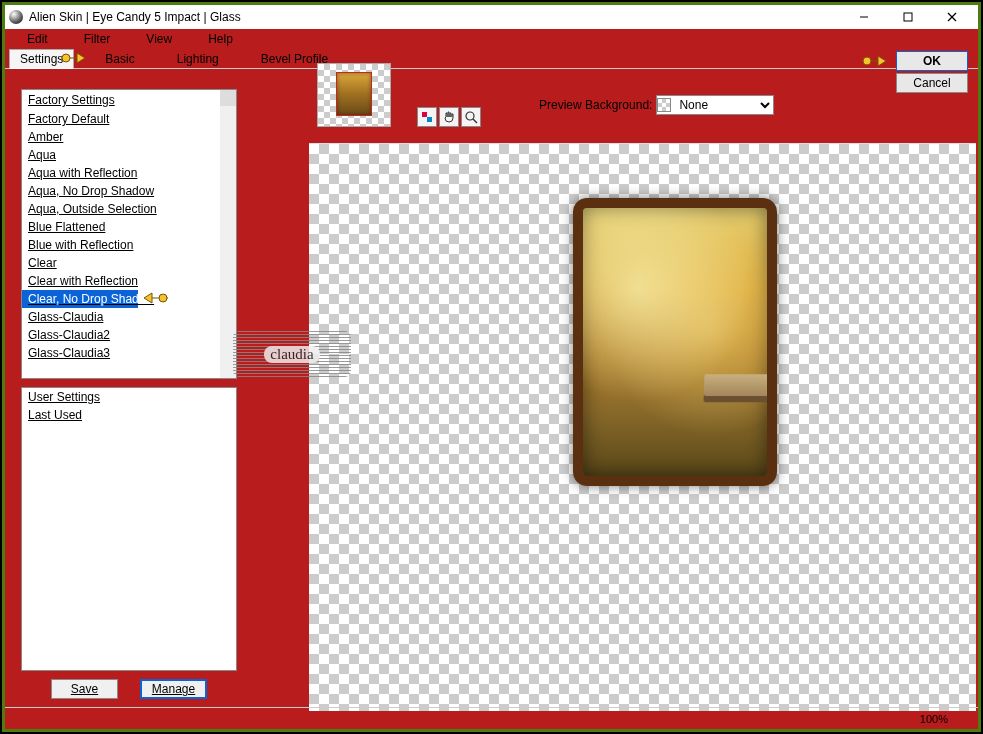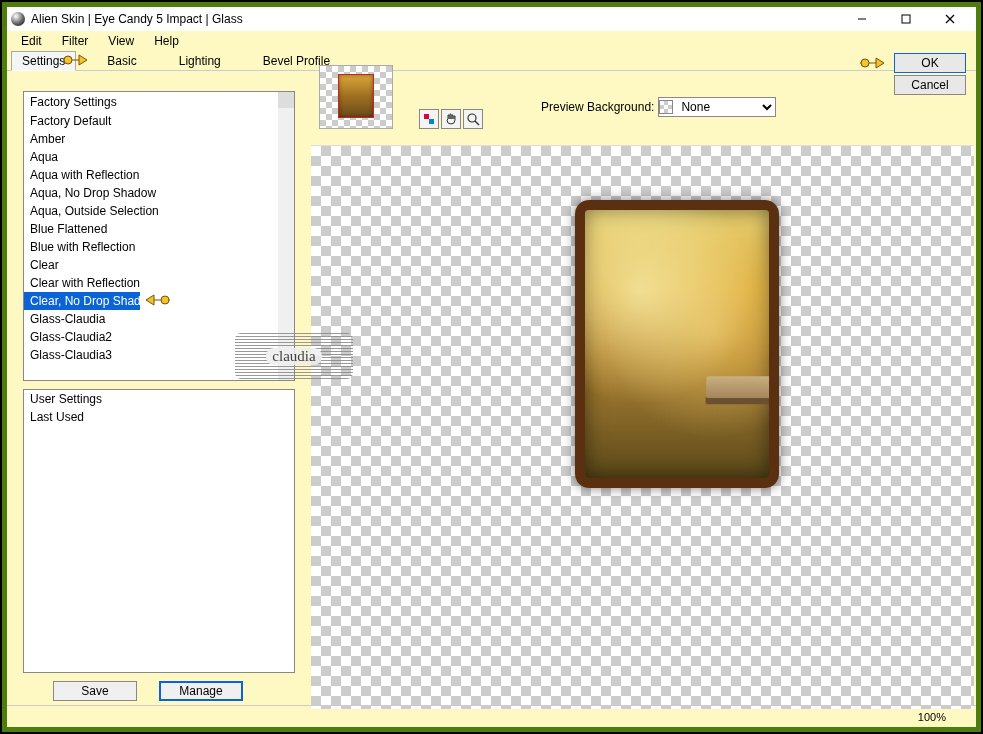--- a/index.html
+++ b/index.html
@@ -1,32 +1,32 @@
 <!DOCTYPE html>
 <html><head>
 <meta charset="utf-8">
 <style>
 * { box-sizing: border-box; margin: 0; padding: 0; }
 body { font-family: "Segoe UI", Tahoma, sans-serif; font-size: 12px; background: #000; width: 983px; height: 734px; overflow: hidden; }
-.window { position: absolute; top: 2px; left: 2px; width: 979px; height: 730px; background: #fef9c3; border: 5px solid #4d7c0f; }
+.window { position: absolute; top: 2px; left: 2px; width: 979px; height: 730px; background: #b91c1c; border: 3px solid #4d7c0f; }
 .titlebar { height: 24px; display: flex; align-items: center; padding: 0 4px; background: #fff; }
 .titlebar-icon { width: 14px; height: 14px; border-radius: 50%; background: radial-gradient(circle at 35% 30%, #fff, #666 55%, #000); margin-right: 6px; }
 .titlebar-text { flex: 1; font-size: 12px; }
 .window-controls { display: flex; }
 .win-btn { width: 44px; height: 24px; display: flex; align-items: center; justify-content: center; cursor: default; }
-.menubar { height: 20px; display: flex; align-items: center; padding: 0 4px; gap: 0; }
+.menubar { height: 20px; display: flex; align-items: center; padding: 0 12px; gap: 16px; }
 .menu-item { padding: 2px 10px; cursor: default; }
 .menu-filter { position: relative; }
 .pointer { position: absolute; width: 28px; height: 18px; z-index: 10; }
 .pointer svg { width: 100%; height: 100%; }
 .tabs { height: 20px; display: flex; align-items: center; padding: 0 4px; border-bottom: 1px solid #ccc; gap: 20px; }
 .tab { padding: 2px 10px; cursor: default; border: 1px solid transparent; }
 .tab.active { border: 1px solid #aaa; border-bottom-color: #fff; background: #f5f5f5; }
 .content { position: absolute; top: 76px; left: 4px; right: 4px; bottom: 18px; }
-.left-panel { position: absolute; top: 8px; left: 12px; width: 272px; }
+.left-panel { position: absolute; top: 8px; left: 12px; width: 216px; text-decoration: underline; }
 .listbox { border: 1px solid #888; background: #fff; position: relative; }
 .listbox-scroll { position: absolute; top: 0; right: 0; width: 16px; height: 100%; background: #f0f0f0; }
 .listbox-scroll::before { content: ""; position: absolute; top: 0; left: 0; right: 0; height: 16px; background: #ddd; }
 .listbox-header { padding: 3px 6px; font-size: 12px; }
 .listbox-item { padding: 2px 6px; font-size: 12px; cursor: default; white-space: nowrap; position: relative; }
 .listbox-item.selected { background: #0a64d8; color: #fff; width: 116px; }
 .factory-box { height: 290px; margin-bottom: 8px; }
 .user-box { height: 284px; }
 .buttons-row { display: flex; gap: 22px; padding: 8px 30px 0; }
 .btn { width: 84px; height: 20px; border: 1px solid #888; background: #f0f0f0; font-size: 12px; cursor: default; }
@@ -41,21 +41,21 @@
 .tool-btn { width: 20px; height: 20px; border: 1px solid #888; background: #f4f4f4; display: flex; align-items: center; justify-content: center; }
 .tool-btn svg { width: 14px; height: 14px; }
 .preview-bg { position: absolute; top: 32px; left: 230px; display: flex; align-items: center; gap: 4px; }
 .preview-bg select { width: 118px; height: 20px; border: 1px solid #888; font-size: 12px; padding-left: 18px; background: #fff; }
 .bg-swatch { position: absolute; left: 118px; top: 3px; width: 14px; height: 14px; background-image:
   linear-gradient(45deg,#ccc 25%,transparent 25%,transparent 75%,#ccc 75%),
   linear-gradient(45deg,#ccc 25%,transparent 25%,transparent 75%,#ccc 75%);
   background-size: 8px 8px; background-position:0 0,4px 4px; background-color:#fff; border: 1px solid #888; pointer-events: none; }
 .action-btns { position: absolute; top: -12px; right: 8px; display: flex; flex-direction: column; gap: 2px; }
 .action-btn { width: 72px; height: 20px; border: 1px solid #888; background: #e8e8e8; font-size: 12px; }
-.action-btn.ok { border: 1px solid #0a64d8; }
+.action-btn.ok { border: 1px solid #0a64d8; font-weight: bold; }
 .preview-area { position: absolute; top: 80px; left: 0; right: 0; bottom: 0; background-image:
   linear-gradient(45deg,#ccc 25%,transparent 25%,transparent 75%,#ccc 75%),
   linear-gradient(45deg,#ccc 25%,transparent 25%,transparent 75%,#ccc 75%);
   background-size: 20px 20px; background-position: 0 0, 10px 10px; background-color: #fff; border-top: 1px solid #ddd; }
 .preview-img { position: absolute; top: 54px; left: 264px; width: 204px; height: 288px; border-radius: 14px; border: 10px solid #5a3010; box-shadow: 0 0 12px rgba(0,0,0,.5), inset 0 0 20px rgba(0,0,0,.5); background: linear-gradient(180deg,#e8d070 0%,#d8a83a 30%,#b08028 55%,#8a6a2a 75%,#5a4818 100%); position: absolute; overflow: hidden; }
 .preview-img::before { content:""; position:absolute; inset:0; background: radial-gradient(circle at 30% 30%, rgba(255,255,200,.6), transparent 50%), radial-gradient(circle at 70% 45%, rgba(255,220,120,.5), transparent 55%); }
 .preview-img::after { content:""; position:absolute; left:66%; top:62%; width:70px; height:28px; background: linear-gradient(#c8b080,#9a7a50); border-radius:2px; box-shadow: inset 0 -6px 0 #6a5030; transform: perspective(100px) rotateX(6deg); }
 .statusbar { position: absolute; bottom: 0; left: 0; right: 0; height: 22px; border-top: 1px solid #ccc; display: flex; justify-content: flex-end; padding: 0 30px; font-size: 11px; align-items: center; }
 .watermark { position: absolute; top: 250px; left: 224px; width: 118px; height: 46px; z-index: 20; background: repeating-linear-gradient(0deg,#888 0 1px,transparent 1px 3px); border-radius: 6px; display:flex; align-items:center; justify-content:center; opacity:.85; }
 .watermark span { font-family: cursive; font-size: 15px; color:#222; background:#eee; padding:0 6px; border-radius:8px; }

